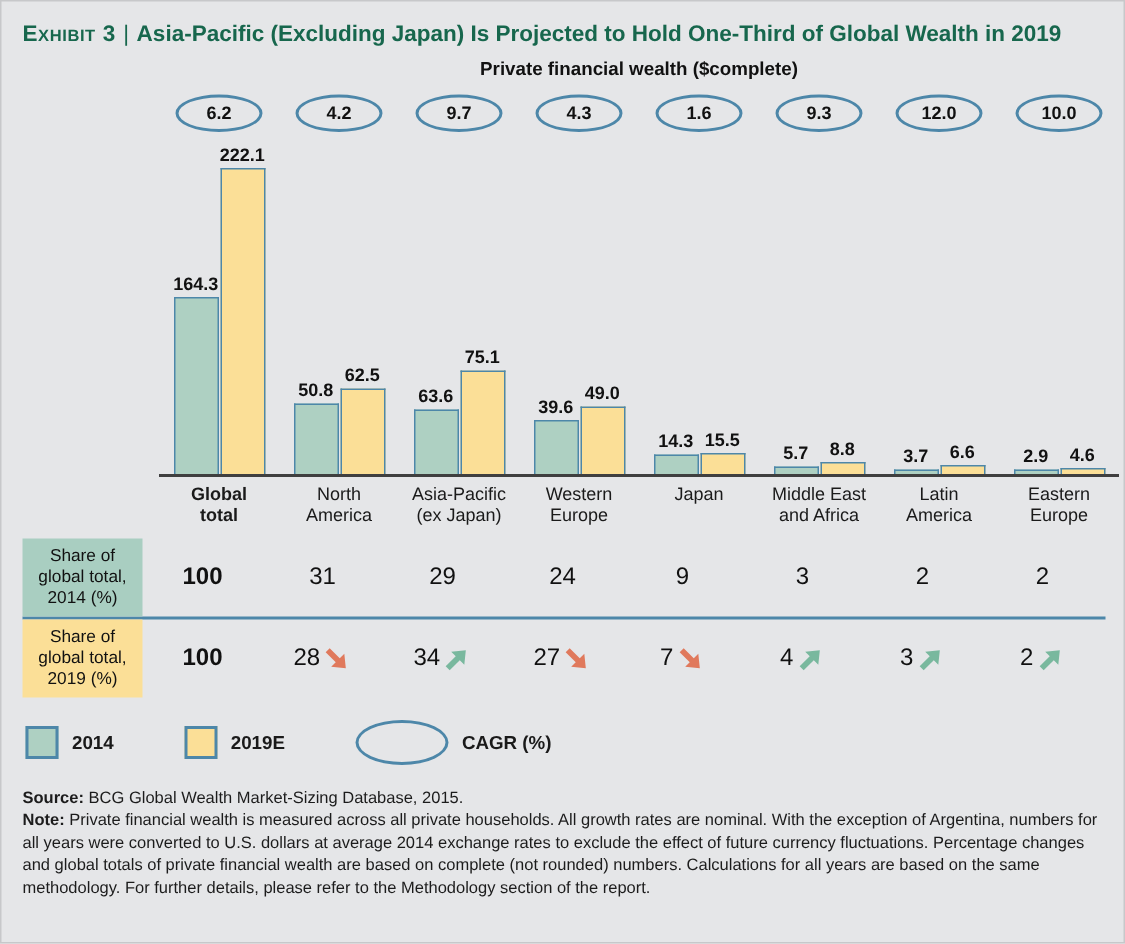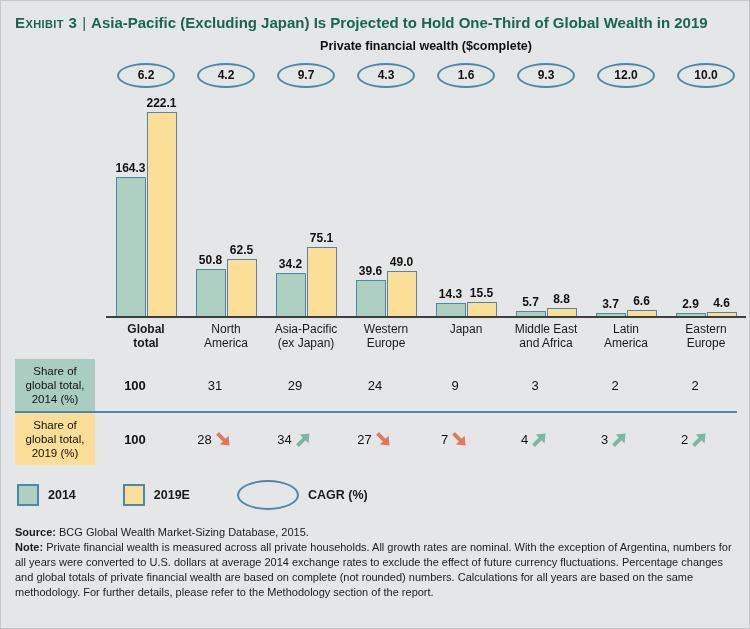--- a/index.html
+++ b/index.html
@@ -59,21 +59,21 @@
   .table-row { display: flex; align-items: stretch; }
   .row-label {
     width: 91px; min-height: 48px; padding: 5px 3px;
     display: flex; align-items: center; justify-content: center;
     text-align: center; font-size: 11.5px; line-height: 14px;
     white-space: pre-line; color: #111;
   }
   .row-cells { display: flex; align-items: center; }
   .row-cell {
     width: 80px; display: flex; align-items: center; justify-content: center;
-    gap: 2px; font-size: 13px; color: #111;
+    gap: 2px; font-size: 16px; color: #111;
   }
   .row-cell.first { font-weight: 700; }
   .row-divider { height: 2px; width: 722px; }
   .trend-icon { display: inline-block; width: 19px; height: 19px; }
   
   .legend { display: flex; align-items: center; margin-top: 15px; margin-left: 2px; height: 30px; }
   .legend-swatch { width: 22px; height: 22px; border: 2px solid #4d87a9; }
   .legend-label { font-size: 12.5px; font-weight: 700; margin: 0 0 0 9px; }
   .legend-gap { width: 47px; }
   .legend-oval { width: 62px; height: 30px; border-radius: 50%; border: 2px solid #4d87a9; }
@@ -114,38 +114,38 @@
         </div>
         <div class="cagr-cell">
           <div class="cagr-oval" style="border: 2px solid rgb(77, 135, 169);">12.0</div>
         </div>
         <div class="cagr-cell">
           <div class="cagr-oval" style="border: 2px solid rgb(77, 135, 169);">10.0</div>
         </div>
       </div>
     <div class="bars-area" id="bars-area" style="border-bottom-color: rgb(63, 63, 63);">
         <div class="bar-col">
-          <div class="bar" style="background: rgb(174, 208, 194); border-color: rgb(77, 135, 169); height: 139px;">
+          <div class="bar" style="background: rgb(174, 208, 194); border-color: rgb(77, 135, 169); height: 118px;">
             <span class="bar-label">164.3</span>
           </div>
           <div class="bar" style="background: rgb(251, 223, 151); border-color: rgb(77, 135, 169); height: 204px;">
             <span class="bar-label">222.1</span>
           </div>
         </div>
         <div class="bar-col">
           <div class="bar" style="background: rgb(174, 208, 194); border-color: rgb(77, 135, 169); height: 46.6601px;">
             <span class="bar-label">50.8</span>
           </div>
           <div class="bar" style="background: rgb(251, 223, 151); border-color: rgb(77, 135, 169); height: 57.4066px;">
             <span class="bar-label">62.5</span>
           </div>
         </div>
         <div class="bar-col">
           <div class="bar" style="background: rgb(174, 208, 194); border-color: rgb(77, 135, 169); height: 43.4453px;">
-            <span class="bar-label">34.2</span>
+            <span class="bar-label">63.6</span>
           </div>
           <div class="bar" style="background: rgb(251, 223, 151); border-color: rgb(77, 135, 169); height: 68.9797px;">
             <span class="bar-label">75.1</span>
           </div>
         </div>
         <div class="bar-col">
           <div class="bar" style="background: rgb(174, 208, 194); border-color: rgb(77, 135, 169); height: 36.3728px;">
             <span class="bar-label">39.6</span>
           </div>
           <div class="bar" style="background: rgb(251, 223, 151); border-color: rgb(77, 135, 169); height: 45.0068px;">

